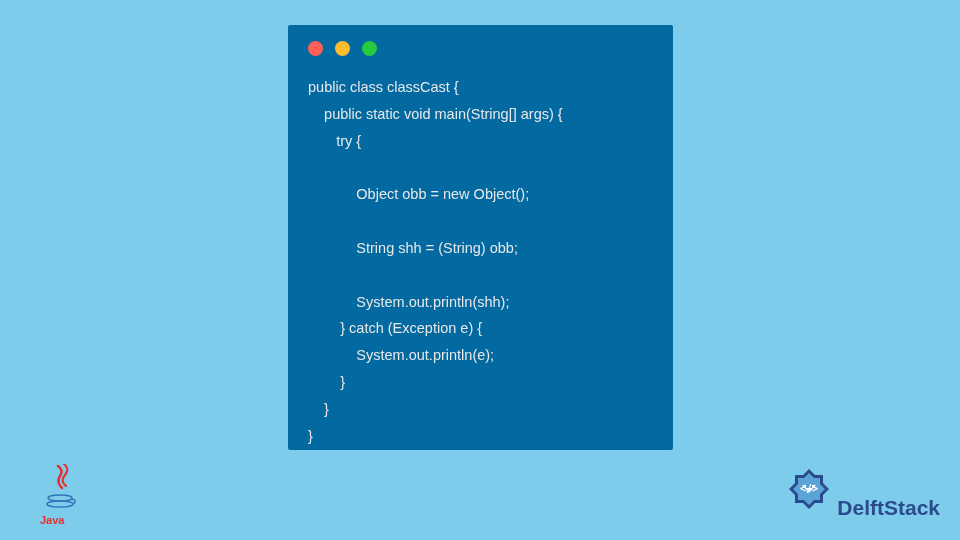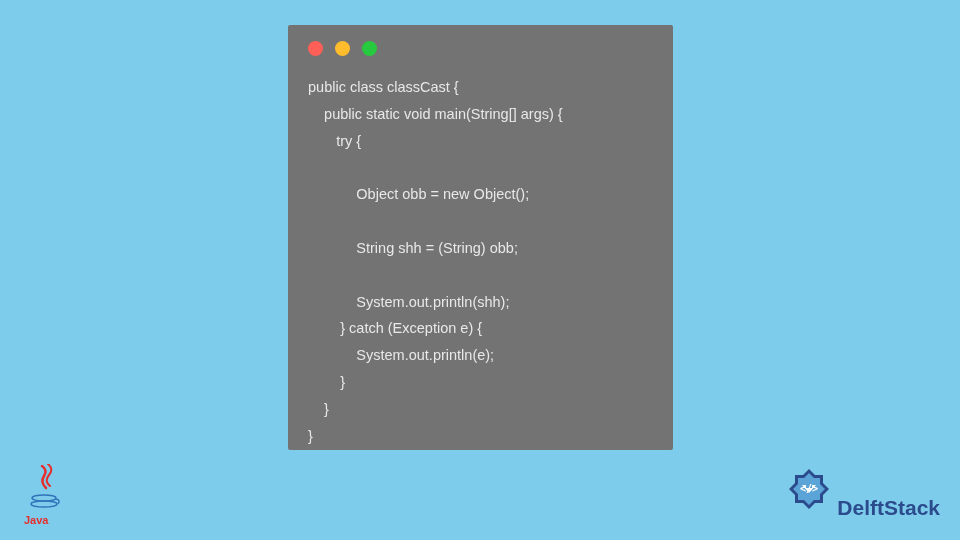--- a/index.html
+++ b/index.html
@@ -10,21 +10,21 @@
       position: relative;
       font-family: Arial, sans-serif;
       overflow: hidden;
     }
     .code-window {
       position: absolute;
       left: 288px;
       top: 25px;
       width: 385px;
       height: 425px;
-      background: #737373;
+      background: #0369a1;
       border-radius: 2px;
     }
     .window-controls {
       display: flex;
       gap: 12px;
       padding: 16px 20px 0 20px;
     }
     .control-dot {
       width: 15px;
       height: 15px;
@@ -36,21 +36,21 @@
     .code-content {
       padding: 18px 20px;
       color: #E8E8E8;
       font-family: "Segoe UI", Arial, sans-serif;
       font-size: 14.5px;
       line-height: 1.85;
       white-space: pre;
     }
     .java-logo {
       position: absolute;
-      left: 24px;
+      left: 40px;
       bottom: 16px;
       width: 44px;
       height: 60px;
     }
     .java-steam {
       position: absolute;
       top: 0;
       left: 10px;
     }
     .java-cup {

